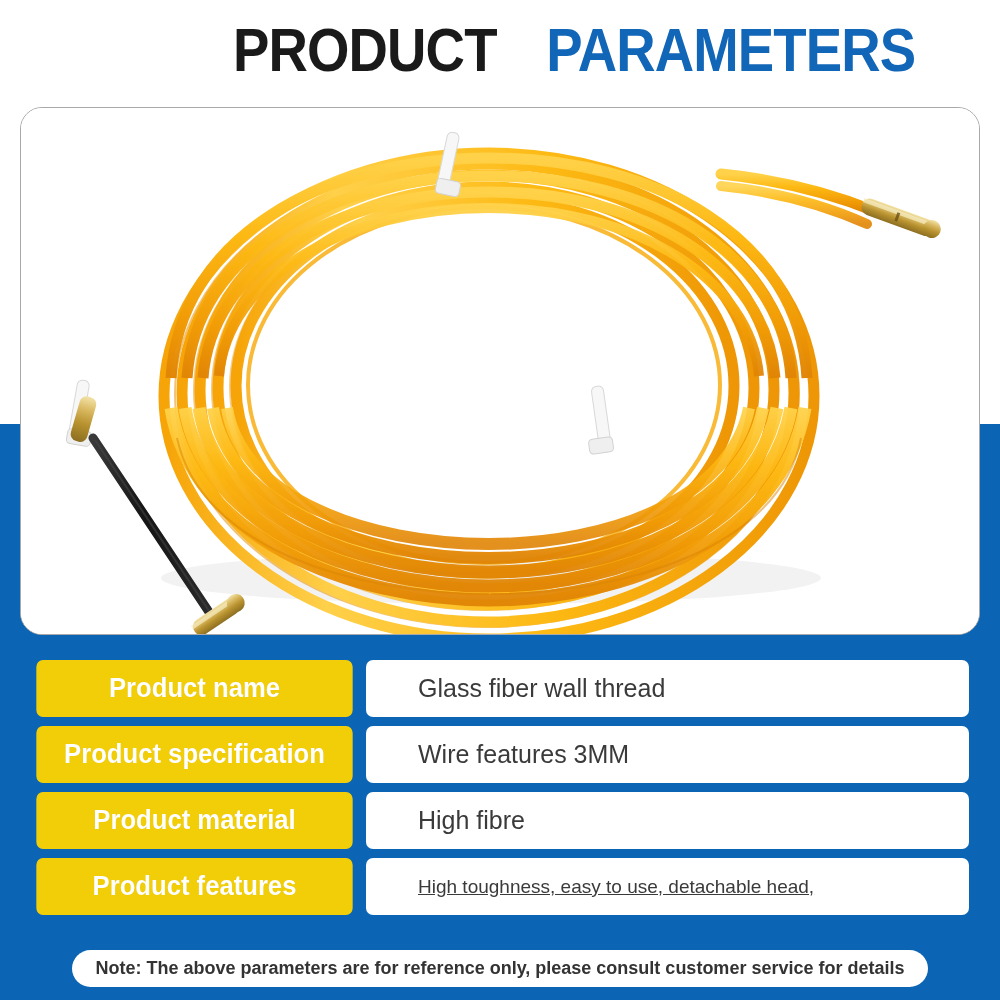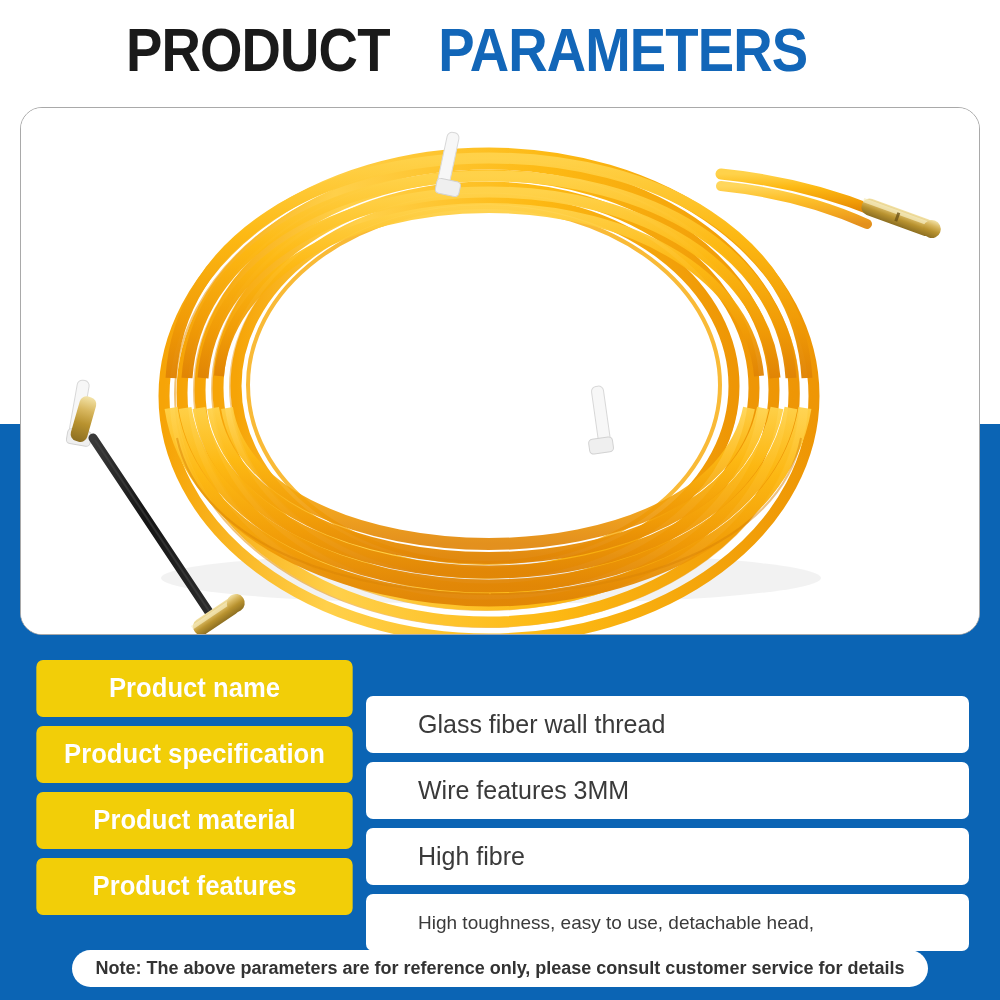--- a/index.html
+++ b/index.html
@@ -6,21 +6,21 @@
   body{
     width:1000px;height:1000px;
     background:#ffffff;
     font-family:"Liberation Sans","DejaVu Sans",sans-serif;
     overflow:hidden;position:relative;
   }
 
   
   #title-bar{
     position:absolute;left:0;top:0;width:940px;height:100px;
-    display:flex;align-items:center;justify-content:center;
+    display:flex;align-items:center;justify-content:flex-end;
     white-space:nowrap;
   }
   .title-word{
     font-size:62px;
     font-weight:bold;
     letter-spacing:-1px;
     transform:scaleX(0.88);
     transform-origin:center;
     line-height:1;
   }
@@ -72,26 +72,26 @@
   }
   .param-value{
     position:absolute;left:366px;top:0;width:603px;height:57px;
     background:#ffffff;
     border-radius:7px;
     display:flex;align-items:center;
     box-sizing:border-box;
     padding-left:52px;
     color:#3a3a3a;
     font-size:25px;
-    margin-top:36px;
   }
   .param-value.multiline{
     font-size:19px;
     line-height:1.32;
     padding-left:52px;
+    text-decoration:underline;
   }
 
   
   #note-pill{
     position:absolute;left:72px;top:950px;width:856px;height:37px;
     background:#ffffff;
     border-radius:19px;
     display:flex;align-items:center;justify-content:center;
     color:#333333;
     font-size:18px;

